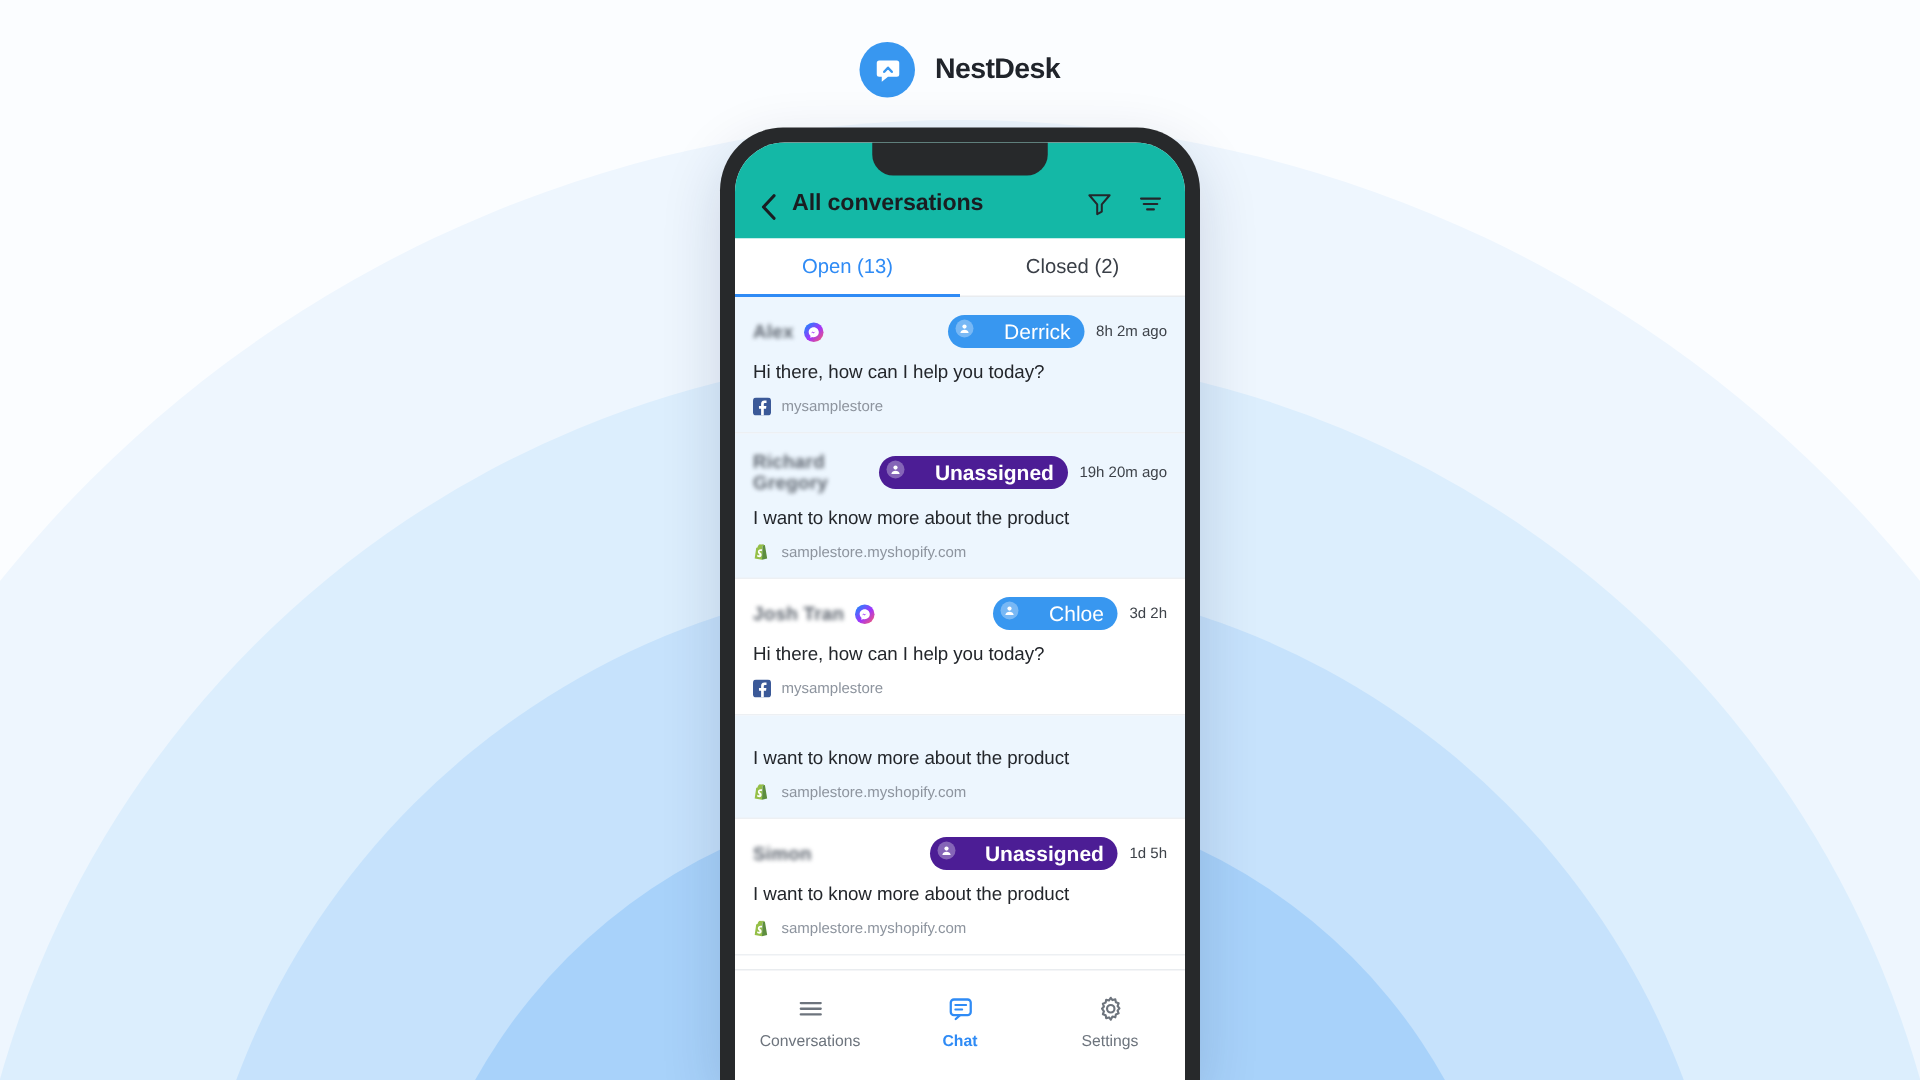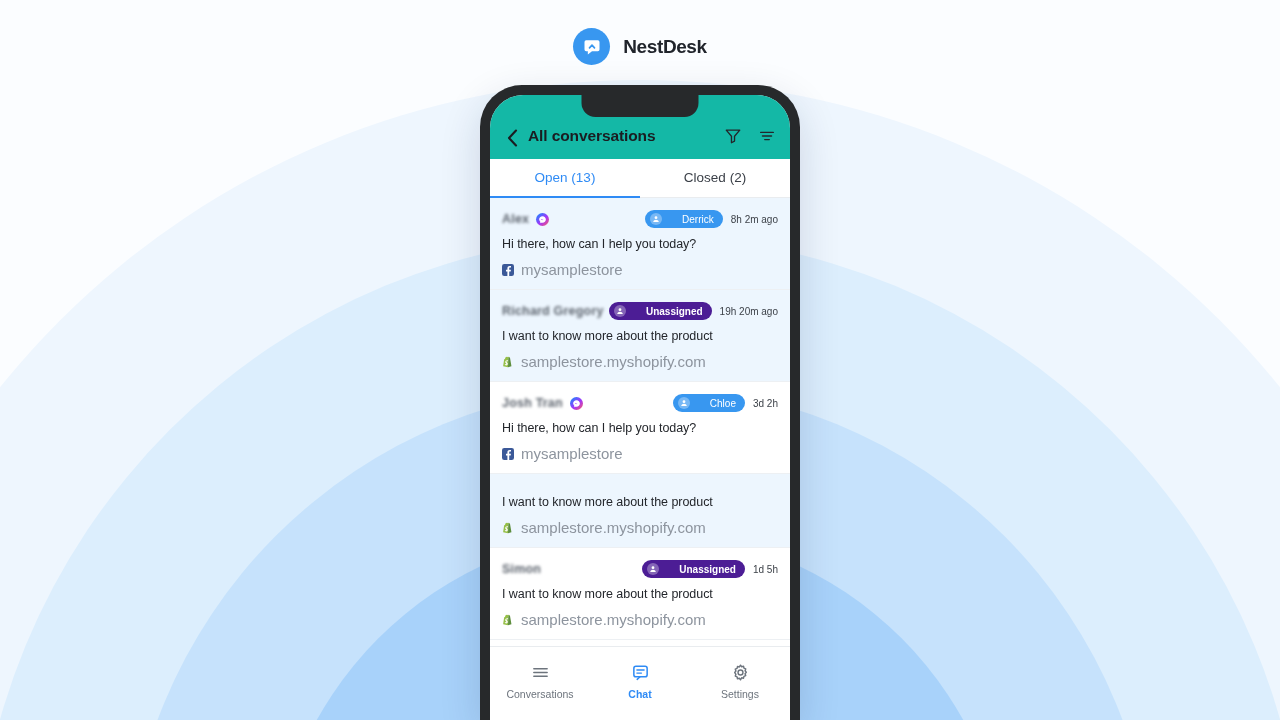--- a/index.html
+++ b/index.html
@@ -142,24 +142,24 @@
   .chan-dot {
     width: 13px; height: 13px; border-radius: 50%;
     margin-left: 7px; flex: 0 0 auto;
     background: linear-gradient(135deg,#0695ff 0%,#a334fa 55%,#ff5f5f 100%);
     display: flex; align-items: center; justify-content: center;
   }
   .conv-right {
     margin-left: auto; display: flex; align-items: center; gap: 8px;
   }
   .badge {
-    display: inline-flex; align-items: flex-end; gap: 20px;
+    display: inline-flex; align-items: flex-start; gap: 20px;
     border-radius: 11px;
     padding: 3px 9px 3px 5px;
-    font-size: 10px; color: #fff; font-weight: 500;
+    font-size: 14px; color: #fff; font-weight: 500;
     white-space: nowrap;
   }
   .badge.assigned   { background: #3897f0; }
   .badge.unassigned { background: #4c1d95; font-weight: bold; }
   .badge-av {
     width: 12px; height: 12px; border-radius: 50%;
     background: rgba(255,255,255,.32);
     display:flex; align-items:center; justify-content:center;
   }
   .conv-time {
@@ -167,21 +167,21 @@
   }
   .conv-msg {
     margin-top: 9px;
     font-size: 12.5px; color: #23262b; letter-spacing: -0.05px;
   }
   .conv-src {
     margin-top: 10px;
     display: flex; align-items: center; gap: 7px;
   }
   .src-label {
-    font-size: 15px; color: #8d949e;
+    font-size: 10px; color: #8d949e;
     filter: blur(.5px);
   }
   .src-ico { width: 12px; height: 12px; flex: 0 0 auto; display:block; }
 
   
   .bottom-nav {
     flex: 0 0 auto;
     height: 74px;
     border-top: 1px solid #e9ecef;
     background: #fff;

